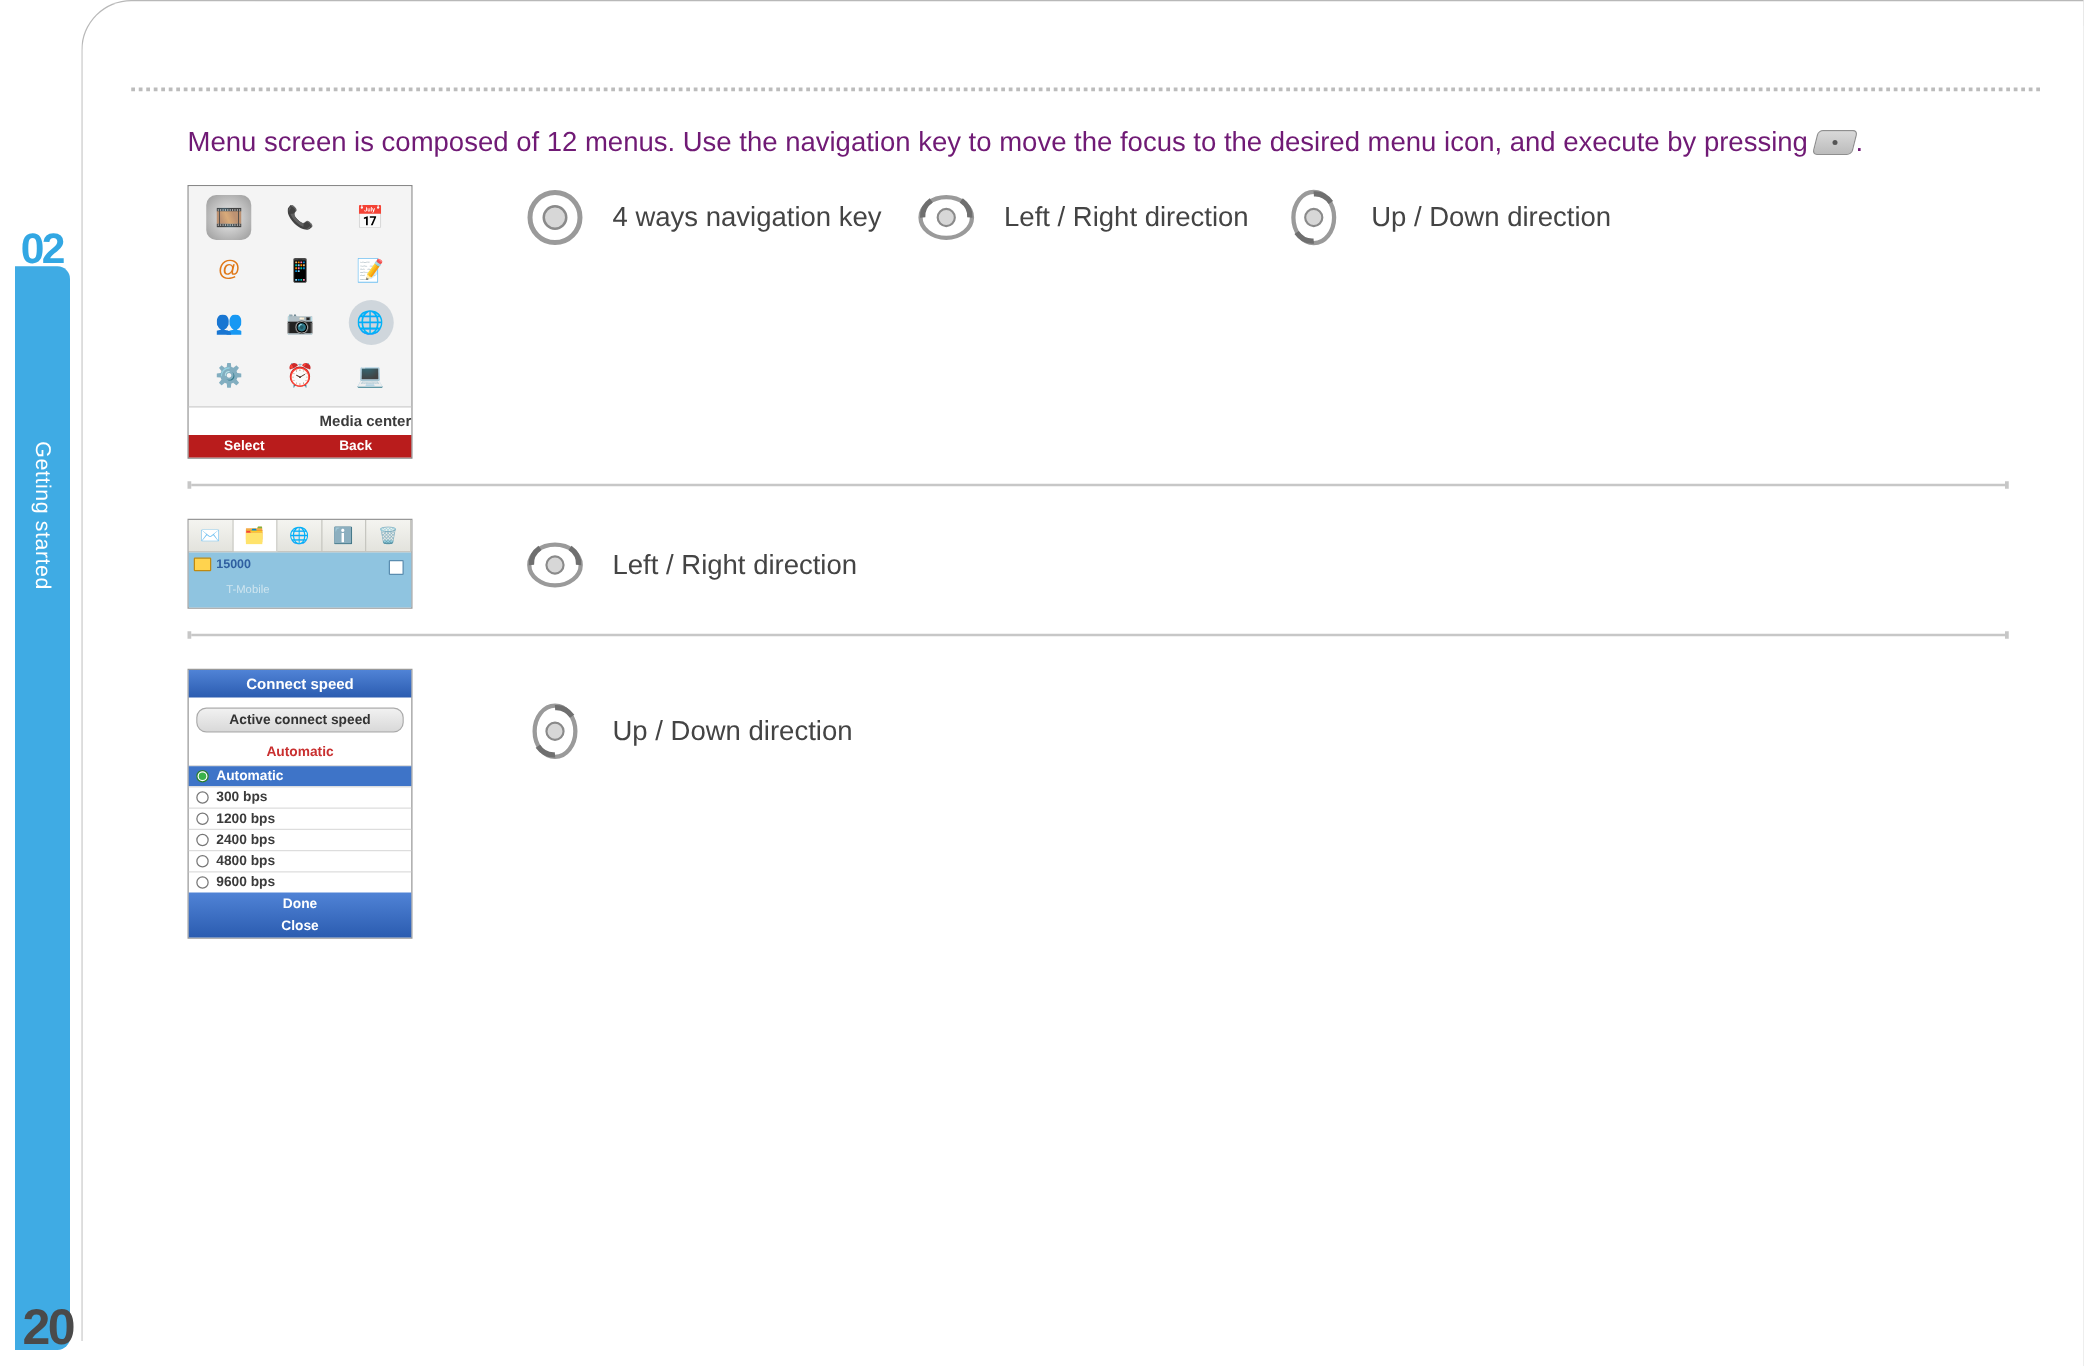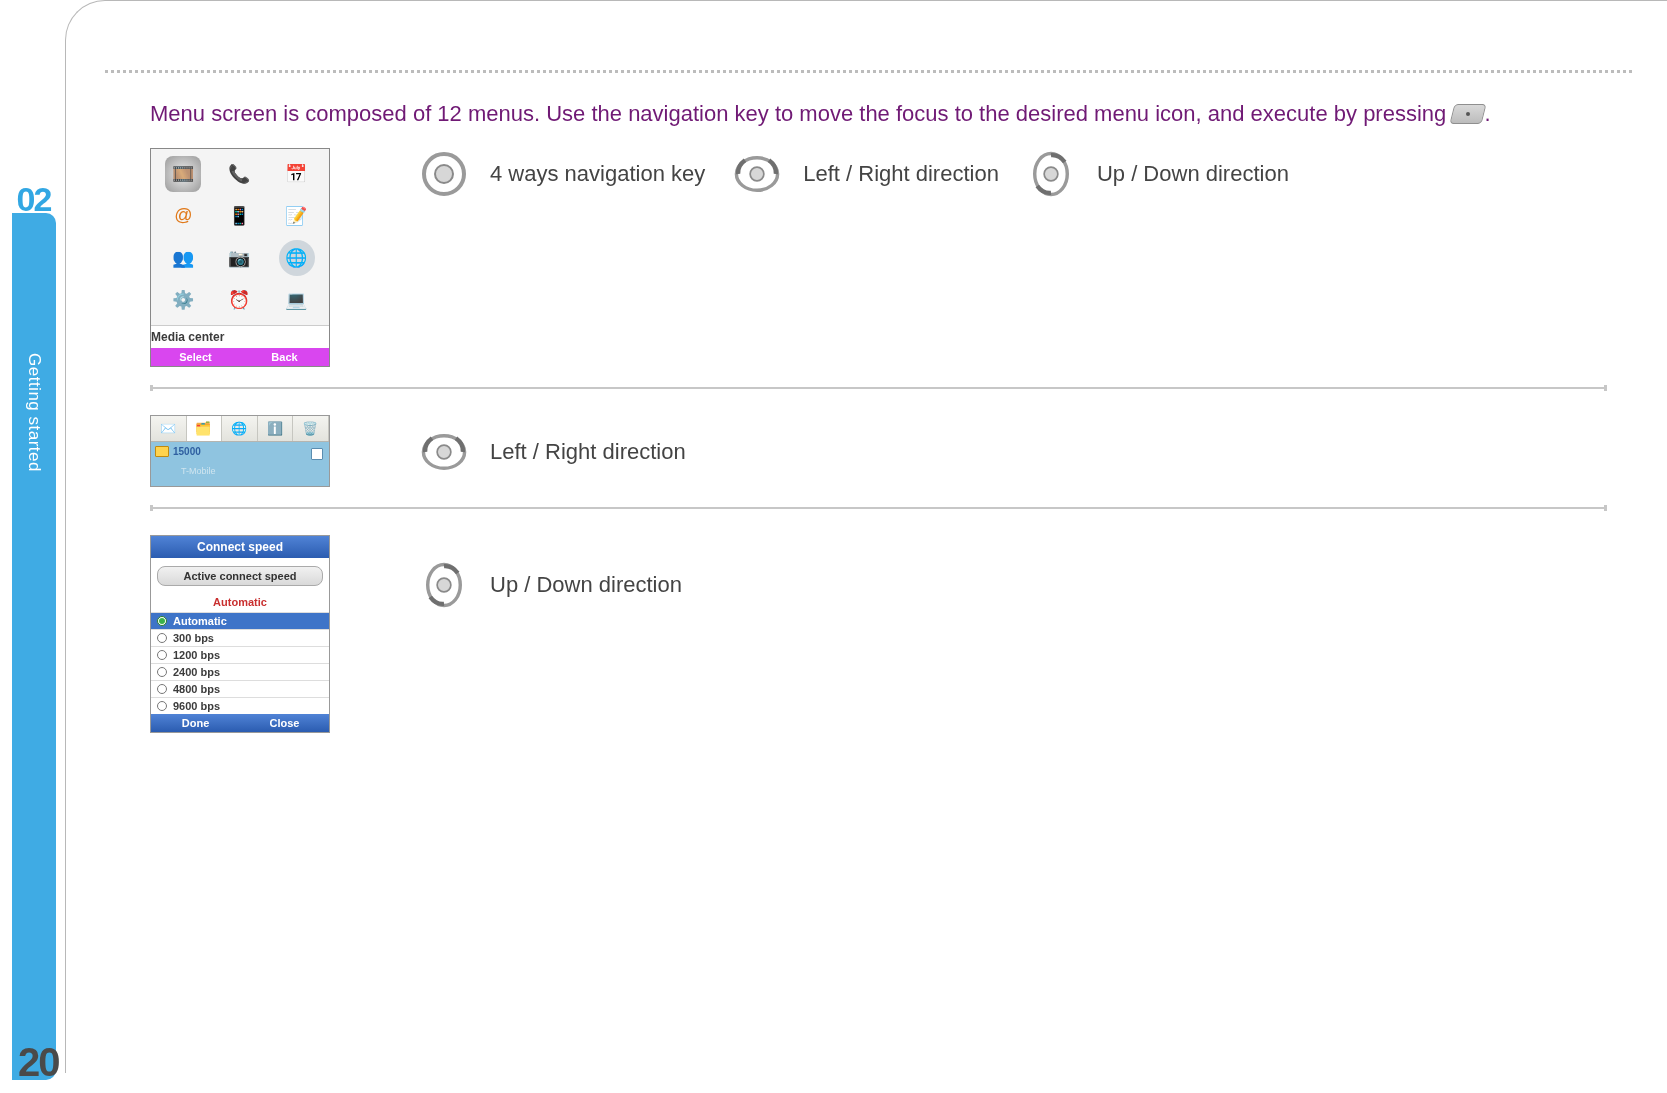--- a/index.html
+++ b/index.html
@@ -24,22 +24,22 @@
   .nav-item { display: flex; align-items: center; gap: 22px; font-size: 22px; color: #444; }
   .nav-icon { width: 48px; height: 48px; display: flex; align-items: center; justify-content: center; position: relative; }
   .nav-icon svg { width: 48px; height: 48px; }
   .divider { margin: 18px 0 24px 30px; height: 6px; border-left: 3px solid #c7c7c7; border-right: 3px solid #c7c7c7; position: relative; }
   .divider::after { content: ""; position: absolute; left: 0; right: 0; top: 2px; border-top: 2px solid #c7c7c7; }
 
   
   .phone1 { border: 1px solid #888; background: #fff; }
   .phone1-grid { display: grid; grid-template-columns: repeat(3, 1fr); grid-template-rows: repeat(4, 1fr); height: 176px; background: #f4f4f4; padding: 4px; gap: 0; }
   .phone1-grid .cell { display: flex; align-items: center; justify-content: center; }
-  .phone1-label { text-align: left; font-size: 12px; font-weight: 700; padding: 4px 0; background: #fff; border-top: 1px solid #ccc; font-family: Arial; }
-  .phone1-soft { display: flex; background: #d946ef; color: #fff; font-size: 11px; font-weight: 700; }
+  .phone1-label { text-align: right; font-size: 12px; font-weight: 700; padding: 4px 0; background: #fff; border-top: 1px solid #ccc; font-family: Arial; }
+  .phone1-soft { display: flex; background: #b91c1c; color: #fff; font-size: 11px; font-weight: 700; }
   .phone1-soft div { flex: 1; text-align: center; padding: 3px 0; }
 
   
   .phone2 { border: 1px solid #999; width: 180px; background: #fff; }
   .phone2-tabs { display: flex; height: 26px; background: linear-gradient(#f4f4f0,#e3e3dd); border-bottom: 1px solid #b5b5b0; }
   .phone2-tabs .t { flex: 1; border-right: 1px solid #c6c6c0; display: flex; align-items: center; justify-content: center; }
   .phone2-tabs .t.active { background: #fff; }
   .phone2-body { background: #8fc4e0; height: 44px; position: relative; }
   .phone2-body .msg { position: absolute; left: 4px; top: 4px; display: flex; align-items: center; gap: 4px; font-size: 10px; color: #2f5fa0; font-weight: 700; font-family: Arial; }
   .phone2-body .msg .e { width: 14px; height: 11px; background: #ffd34e; border: 1px solid #c08a10; border-radius: 1px; }
@@ -50,21 +50,21 @@
   .phone3 { border: 1px solid #999; width: 180px; background: #fff; font-family: Arial; }
   .phone3-title { background: linear-gradient(#5083d6,#2b5cb0); color: #fff; font-size: 12px; font-weight: 700; text-align: center; padding: 4px 0; }
   .phone3-btn { margin: 8px 6px; background: linear-gradient(#f1f1f1,#d9d9d9); border: 1px solid #aaa; border-radius: 8px; text-align: center; font-size: 11px; font-weight: 700; padding: 3px 0; color: #333; }
   .phone3-current { text-align: center; font-size: 11px; font-weight: 700; color: #c93030; padding: 2px 0 4px; }
   .phone3-list { }
   .phone3-list .opt { display: flex; align-items: center; gap: 6px; padding: 2px 6px; font-size: 11px; font-weight: 700; border-top: 1px solid #ddd; }
   .phone3-list .opt.sel { background: #3e74c8; color: #fff; }
   .phone3-list .radio { width: 10px; height: 10px; border: 1px solid #777; border-radius: 50%; background: #fff; position: relative; }
   .phone3-list .opt.sel .radio { border-color: #2a7f2a; }
   .phone3-list .opt.sel .radio::after { content: ""; position: absolute; inset: 1px; background: #3ab24a; border-radius: 50%; }
-  .phone3-soft { display: flex; background: linear-gradient(#5083d6,#2b5cb0); color: #fff; font-size: 11px; font-weight: 700; }
+  .phone3-soft { display: flex; background: linear-gradient(#5083d6,#2b5cb0); color: #fff; font-size: 11px; font-weight: 700; flex-direction: column; }
   .phone3-soft div { flex: 1; text-align: center; padding: 3px 0; }
 
   
   .mi { width: 36px; height: 36px; border-radius: 8px; display: flex; align-items: center; justify-content: center; font-size: 18px; }
 </style>
 </head>
 <body>
 
 <div class="page-frame"></div>
 <div class="dotted-line"></div>

